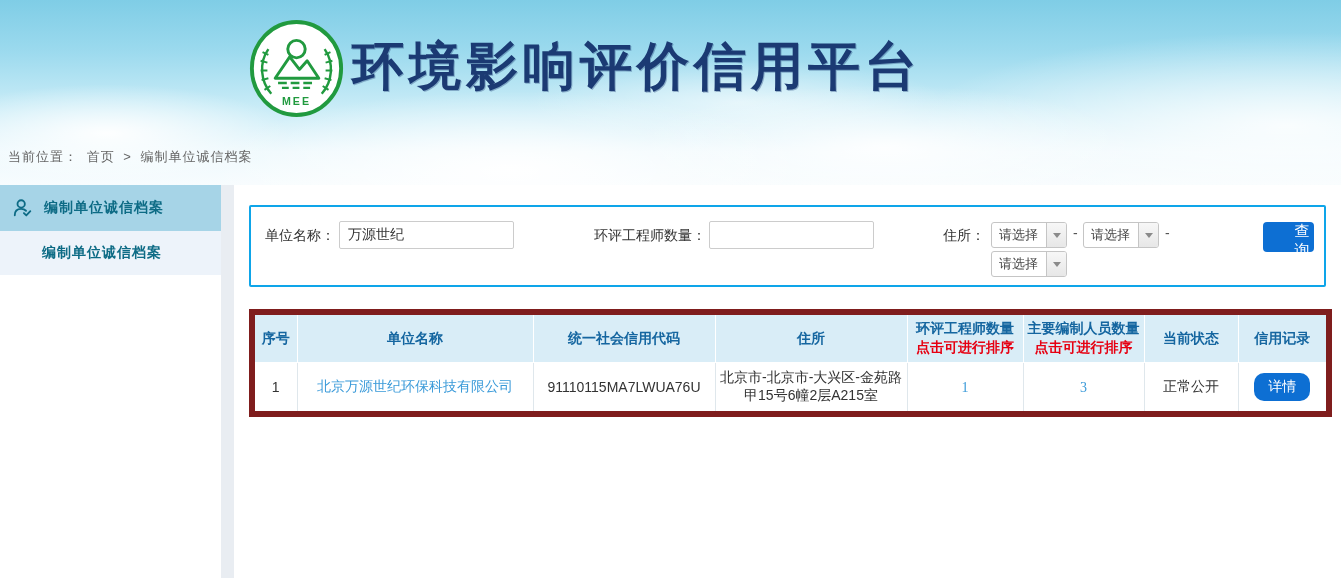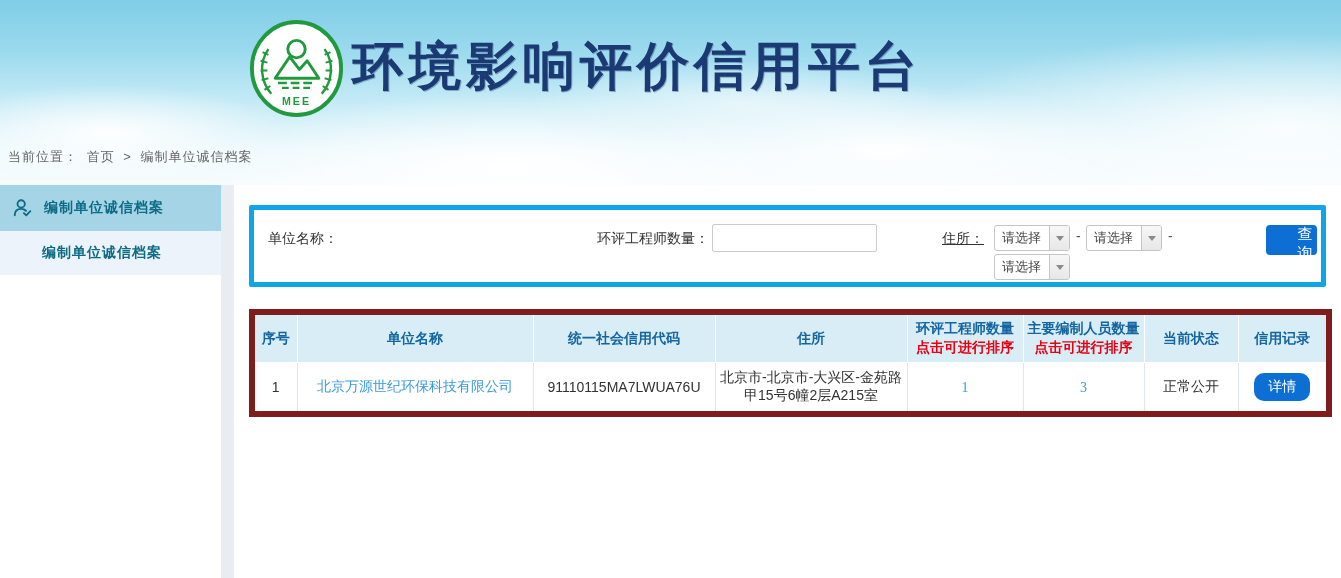--- a/index.html
+++ b/index.html
@@ -43,21 +43,21 @@
     height:44px; background:#edf3fa; display:flex; align-items:center;
     padding-left:42px; cursor:pointer;
   }
   .side-item-sub .lbl { font-size:14px; font-weight:bold; color:#0d6b85; letter-spacing:1px; }
   .gutter { width:13px; background:#e9edf2; }
   .content { flex:1; background:#fff; padding:20px 9px 0 15px; }
 
   
   .search-box {
     position:relative; width:1077px; height:82px;
-    border:5px solid #0ea5e9; border-radius:2px; background:#fff;
+    border:2px solid #0ea5e9; border-radius:2px; background:#fff;
   }
   .f-label { position:absolute; font-size:14px; color:#333; line-height:28px; top:14px; white-space:nowrap; }
   .f-input {
     position:absolute; top:14px; height:28px; border:1px solid #ccc; border-radius:2px;
     font-size:14px; color:#333; padding:0 8px; outline:none;
     font-family:"Liberation Sans","DejaVu Sans",sans-serif;
   }
   .combo {
     position:absolute; height:26px; width:76px; border:1px solid #c5c5c5; border-radius:3px;
     background:#fff; display:flex; align-items:stretch; overflow:hidden; cursor:pointer;
@@ -147,23 +147,24 @@
       <span class="lbl">编制单位诚信档案</span>
     </div>
   </div>
 
   <div class="gutter"></div>
 
   <div class="content">
 
     <div class="search-box">
       <span class="f-label" style="left:12px; width:72px; text-align:right;">单位名称：</span>
+      <input class="f-input" style="left: 88px; width: 175px;" value="万源世纪">
       <span class="f-label" style="left:320px; width:135px; text-align:right;">环评工程师数量：</span>
       <input class="f-input" style="left: 458px; width: 165px;" value="">
-      <span class="f-label" style="left:688px; width:46px; text-align:left;text-decoration:underline;">住所：</span>
+      <span class="f-label" style="left:688px; width:46px; text-align:right;">住所：</span>
 
       <div class="combo" style="left:740px; top:15px;">
         <span class="txt">请选择</span>
         <span class="arrow-btn">
             <span class="tri"></span>
           </span>
       </div>
       <span class="dash" style="left:822px;">-</span>
       <div class="combo" style="left:832px; top:15px;">
         <span class="txt">请选择</span>

